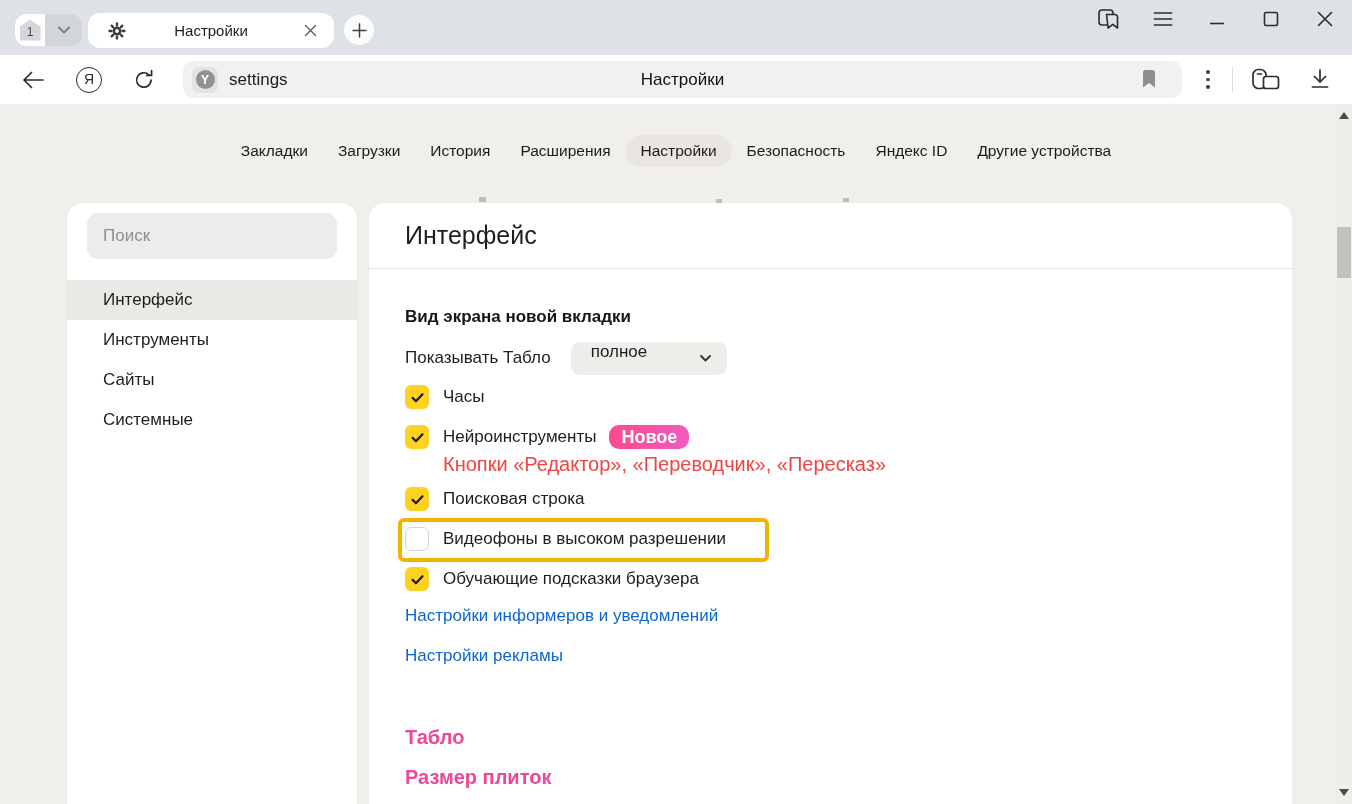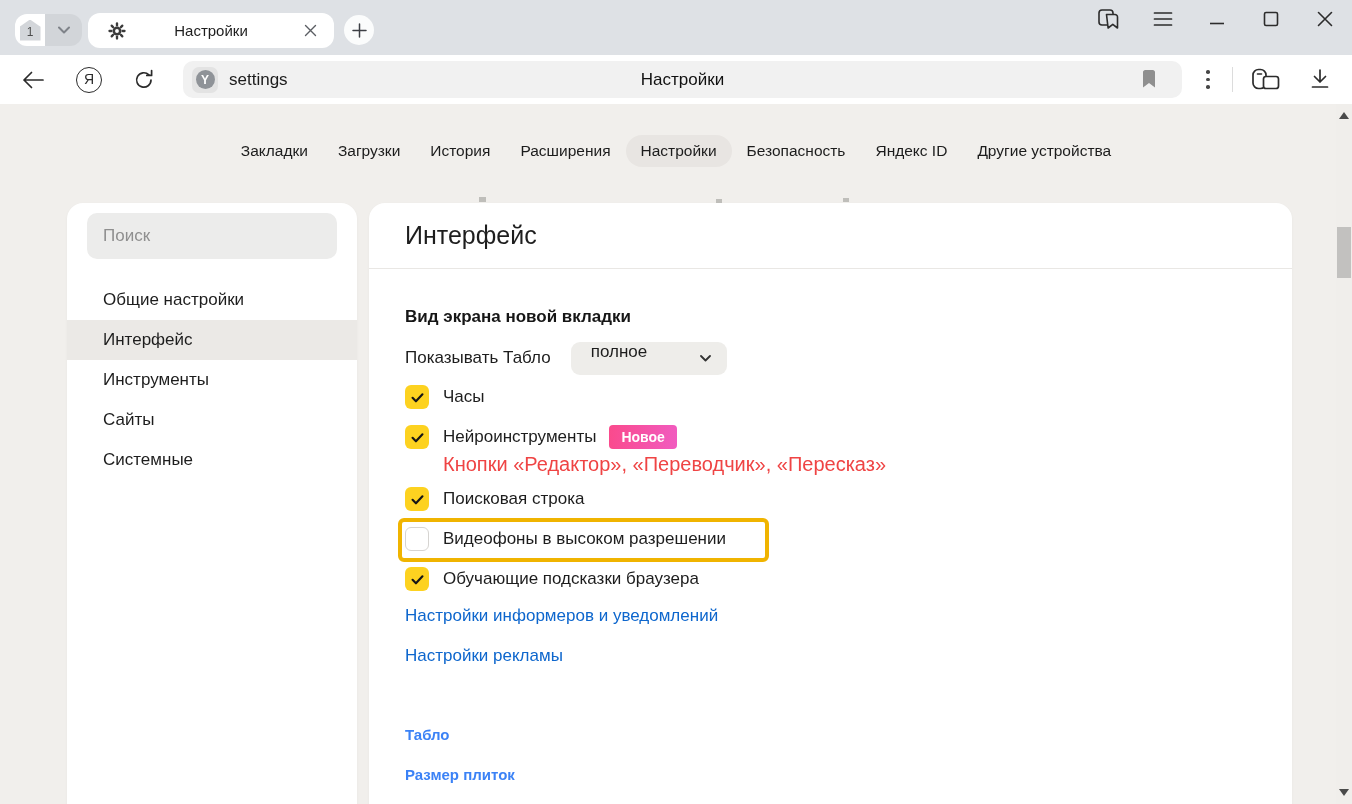--- a/index.html
+++ b/index.html
@@ -66,26 +66,26 @@
   .tablo-label { font-size:17px; color:#1d1d1d; }
   .dropdown { width:156px; height:33px; background:#eeedea; border-radius:9px; display:flex; align-items:flex-start; cursor:pointer; position:relative; }
   .dropdown-value { margin-left:20px; font-size:17px; color:#1d1d1d; }
   .dropdown-chevron { position:absolute; right:16px; top:13px; }
 
   .cb-row { position:absolute; left:36px; height:24px; display:flex; align-items:center; }
   .cb { width:24px; height:24px; border-radius:6px; flex:none; display:grid; place-items:center; cursor:pointer; }
   .cb.checked { background:#fdd220; }
   .cb.unchecked { background:#fff; border:1px solid #d6d4d1; }
   .cb-label { margin-left:14px; font-size:17px; color:#1d1d1d; cursor:pointer; white-space:nowrap; }
-  .badge { margin-left:13px; height:24px; padding:0 12px; border-radius:4px; background:linear-gradient(95deg,#fa4a8c,#f15bc0); color:#fff; font-size:14px; font-weight:bold; display:flex; align-items:center; }
+  .badge { margin-left:13px; height:24px; padding:0 12px; border-radius:10px; background:linear-gradient(95deg,#fa4a8c,#f15bc0); color:#fff; font-size:18px; font-weight:bold; display:flex; align-items:center; }
   .cb-caption { position:absolute; left:74px; top:250px; font-size:20px; color:#ef4444; white-space:nowrap; }
   .highlight-box { position:absolute; left:29px; top:315px; width:371px; height:44px; border:4px solid #f0b400; border-radius:6px; pointer-events:none; }
 
   .link { position:absolute; left:36px; font-size:17px; color:#0d66cd; cursor:pointer; white-space:nowrap; }
-  .subheading { position:absolute; left:36px; font-size:15px; font-weight:bold; color:#3b82f6; white-space:nowrap; }
+  .subheading { position:absolute; left:36px; font-size:20px; font-weight:bold; color:#ec4899; white-space:nowrap; }
 
   
   .scrollbar { position:absolute; right:0; top:0; width:16px; height:700px; background:#f0eeeb; }
   .sb-arrow { position:absolute; left:3px; width:0; height:0; border-left:5px solid transparent; border-right:5px solid transparent; cursor:pointer; }
   .sb-up { top:8px; border-bottom:7px solid #4a4a4a; }
   .sb-down { bottom:8px; border-top:7px solid #4a4a4a; }
   .sb-thumb { position:absolute; left:1px; top:123px; width:14px; height:51px; background:#c2c1bf; cursor:pointer; }
 
   svg { display:block; }
 </style>
@@ -236,21 +236,20 @@
 
   <div class="remnant" style="left:479px; top:93px; width:7px; height:5px;"></div>
   <div class="remnant" style="left:716px; top:95px; width:6px; height:4px;"></div>
   <div class="remnant" style="left:843px; top:94px; width:6px; height:4px;"></div>
 
   <div class="card sidebar">
     <div class="search-box">
       <input type="text" placeholder="Поиск" style="">
     </div>
     <div class="side-list">
-      <div class="side-item">Общие настройки</div>
       <div class="side-item active">Интерфейс</div>
       <div class="side-item">Инструменты</div>
       <div class="side-item">Сайты</div>
       <div class="side-item">Системные</div>
     </div>
   </div>
 
   <div class="card main-card">
     <div class="main-heading">Интерфейс</div>
     <div class="main-divider"></div>

